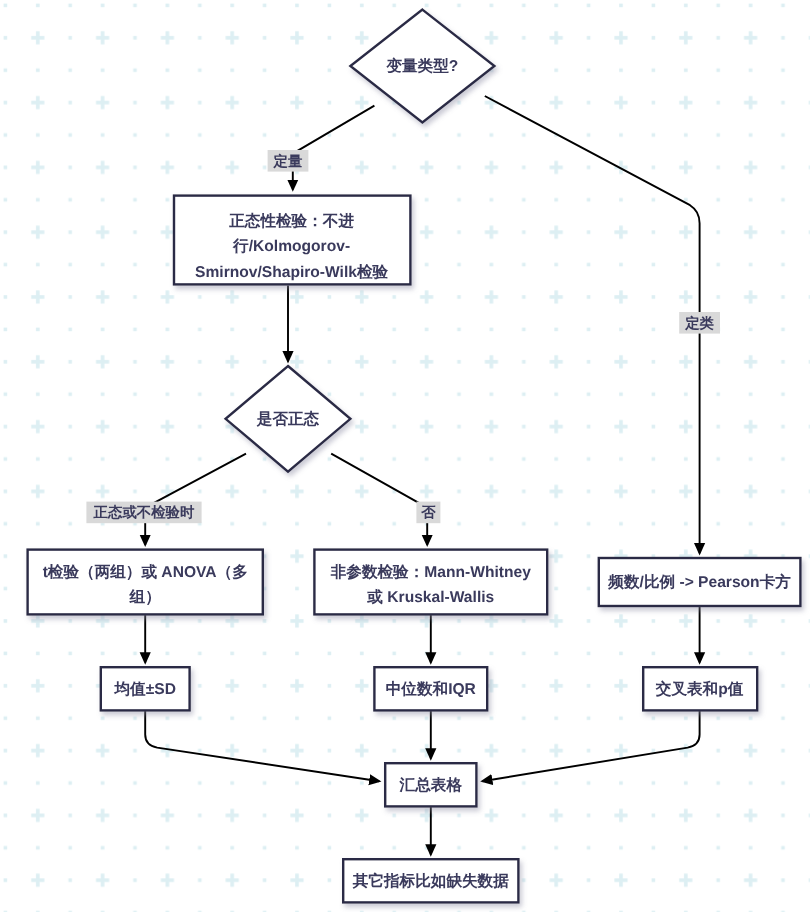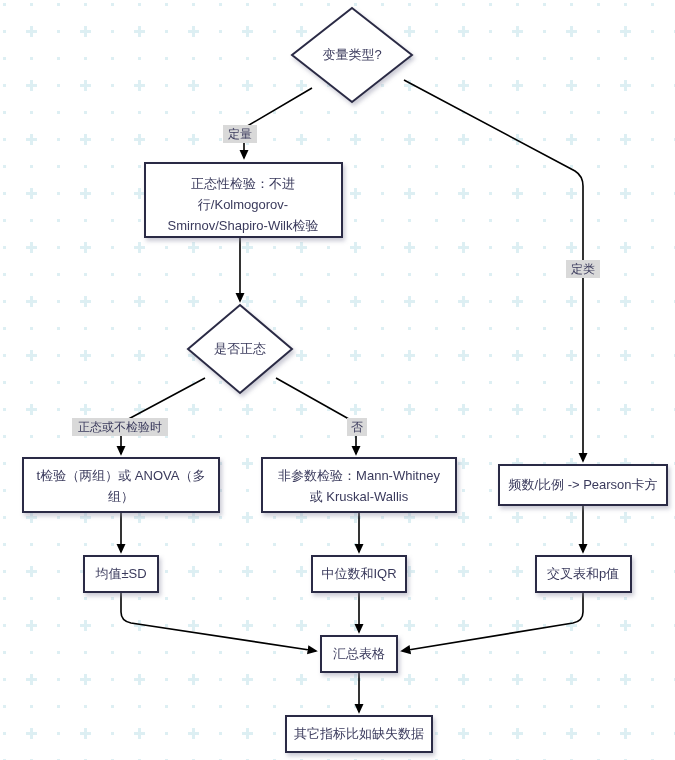--- a/index.html
+++ b/index.html
@@ -12,20 +12,21 @@
     height: 760px;
     font-family: "Liberation Sans", "DejaVu Sans", sans-serif;
     overflow: hidden;
     position: relative;
   }
   #canvas-root {
     position: absolute;
     inset: 0;
     width: 675px;
     height: 760px;
+    font-weight: bold;
   }
   
   .bg-pattern {
     position: absolute;
     inset: 0;
   }
   svg.flow {
     position: absolute;
     left: 0;
     top: 0;

